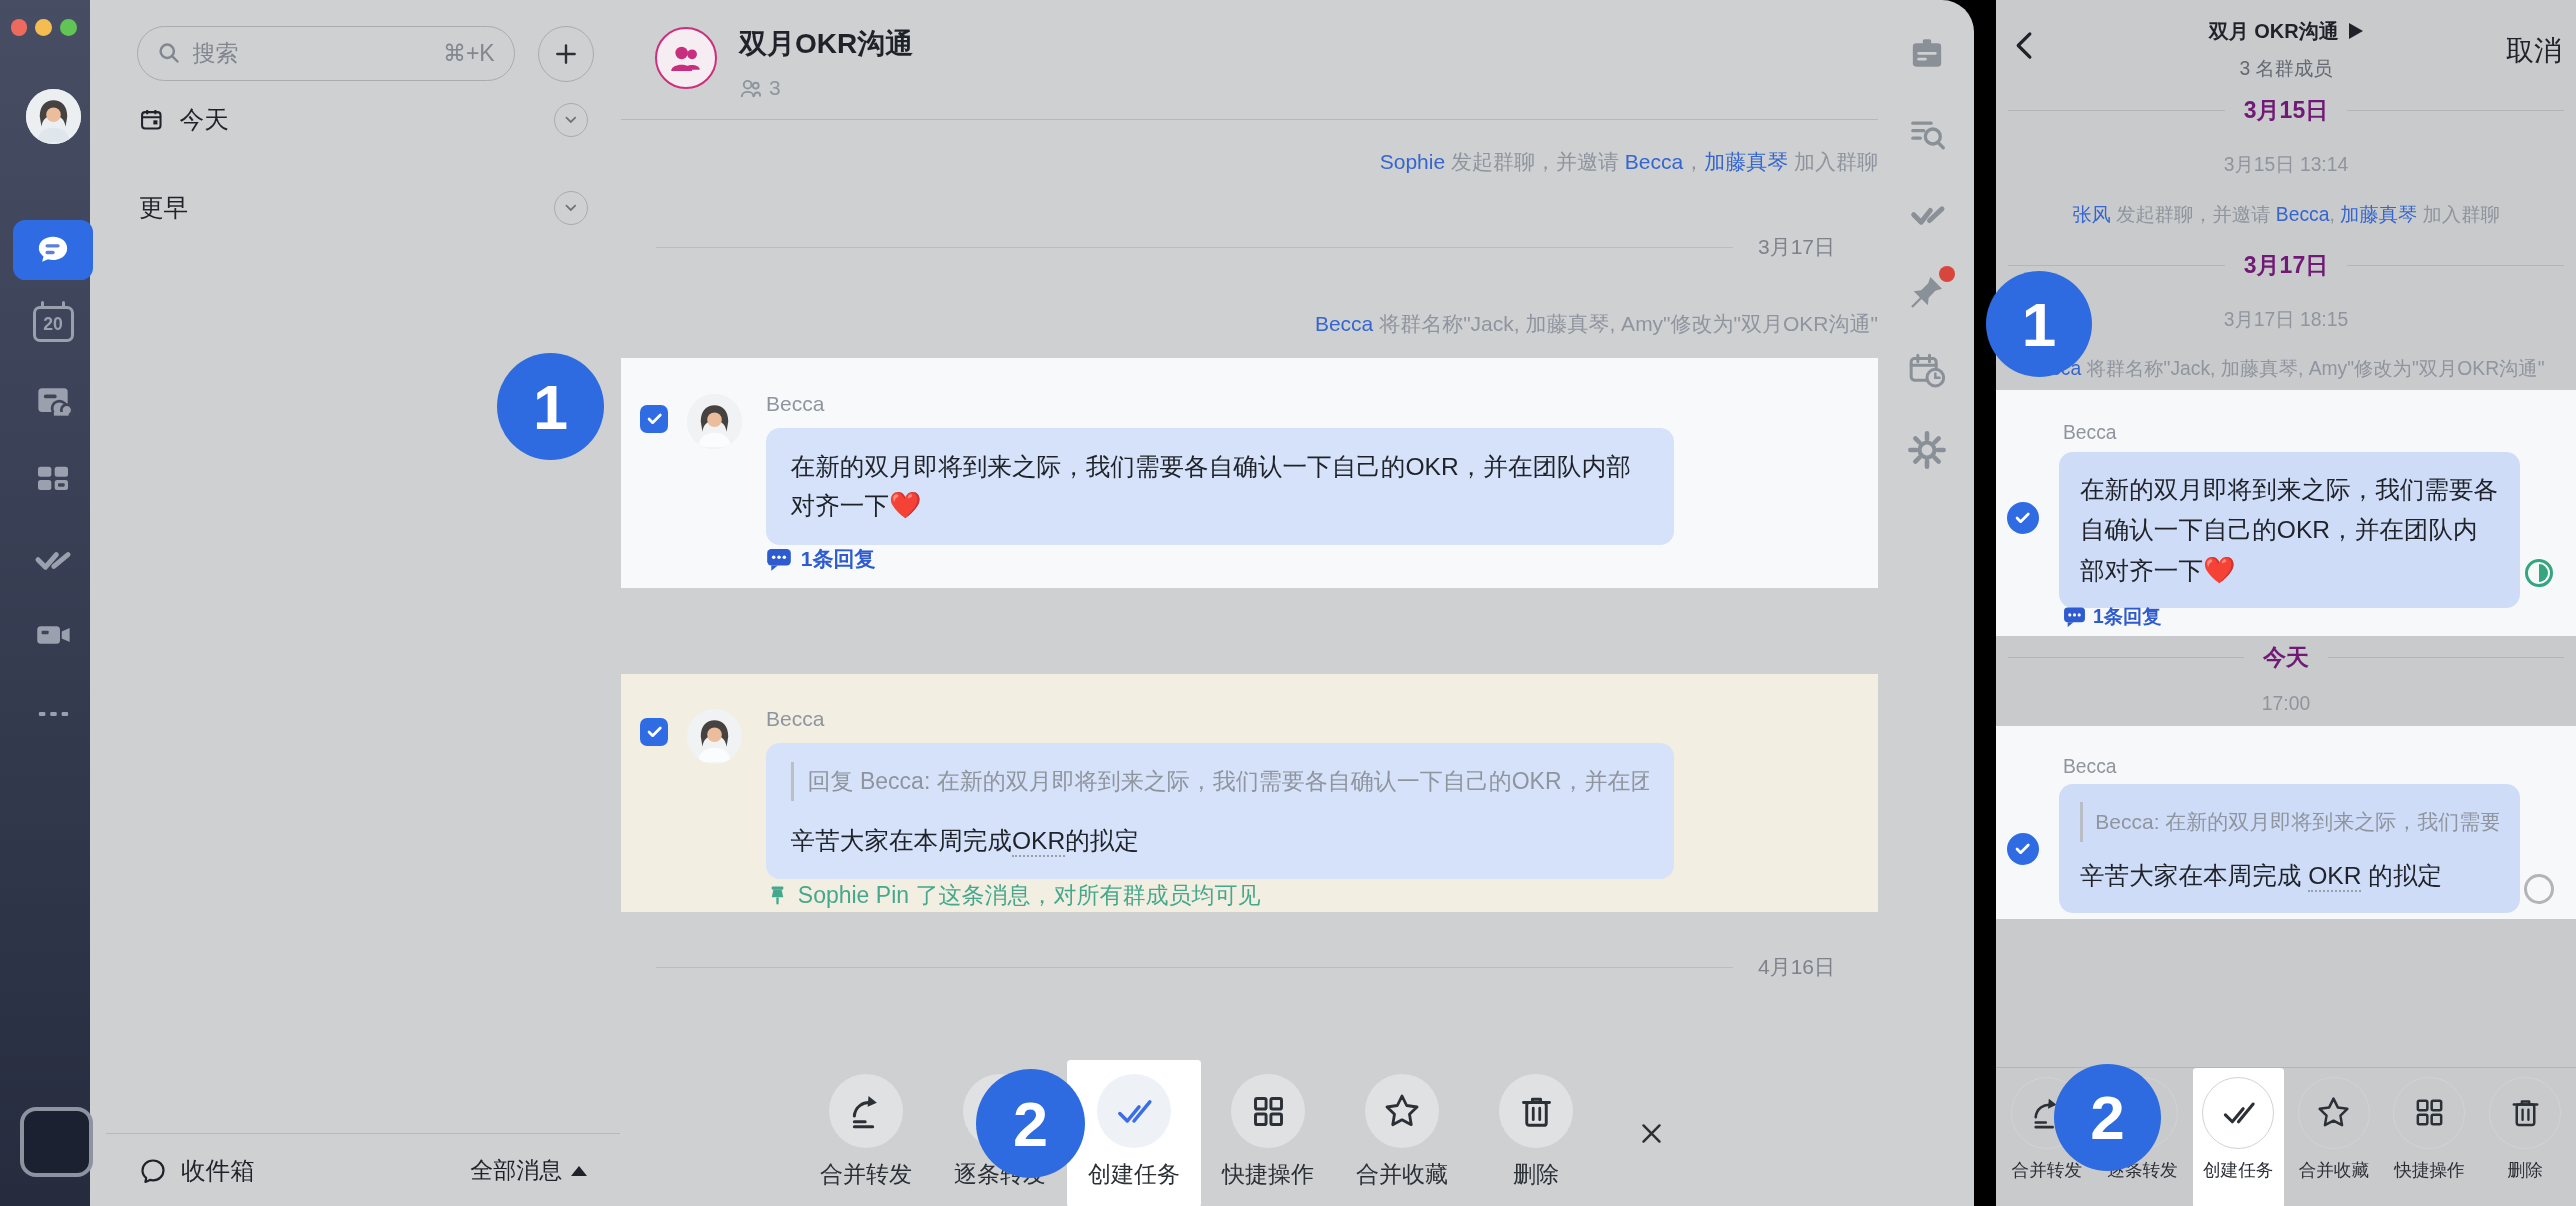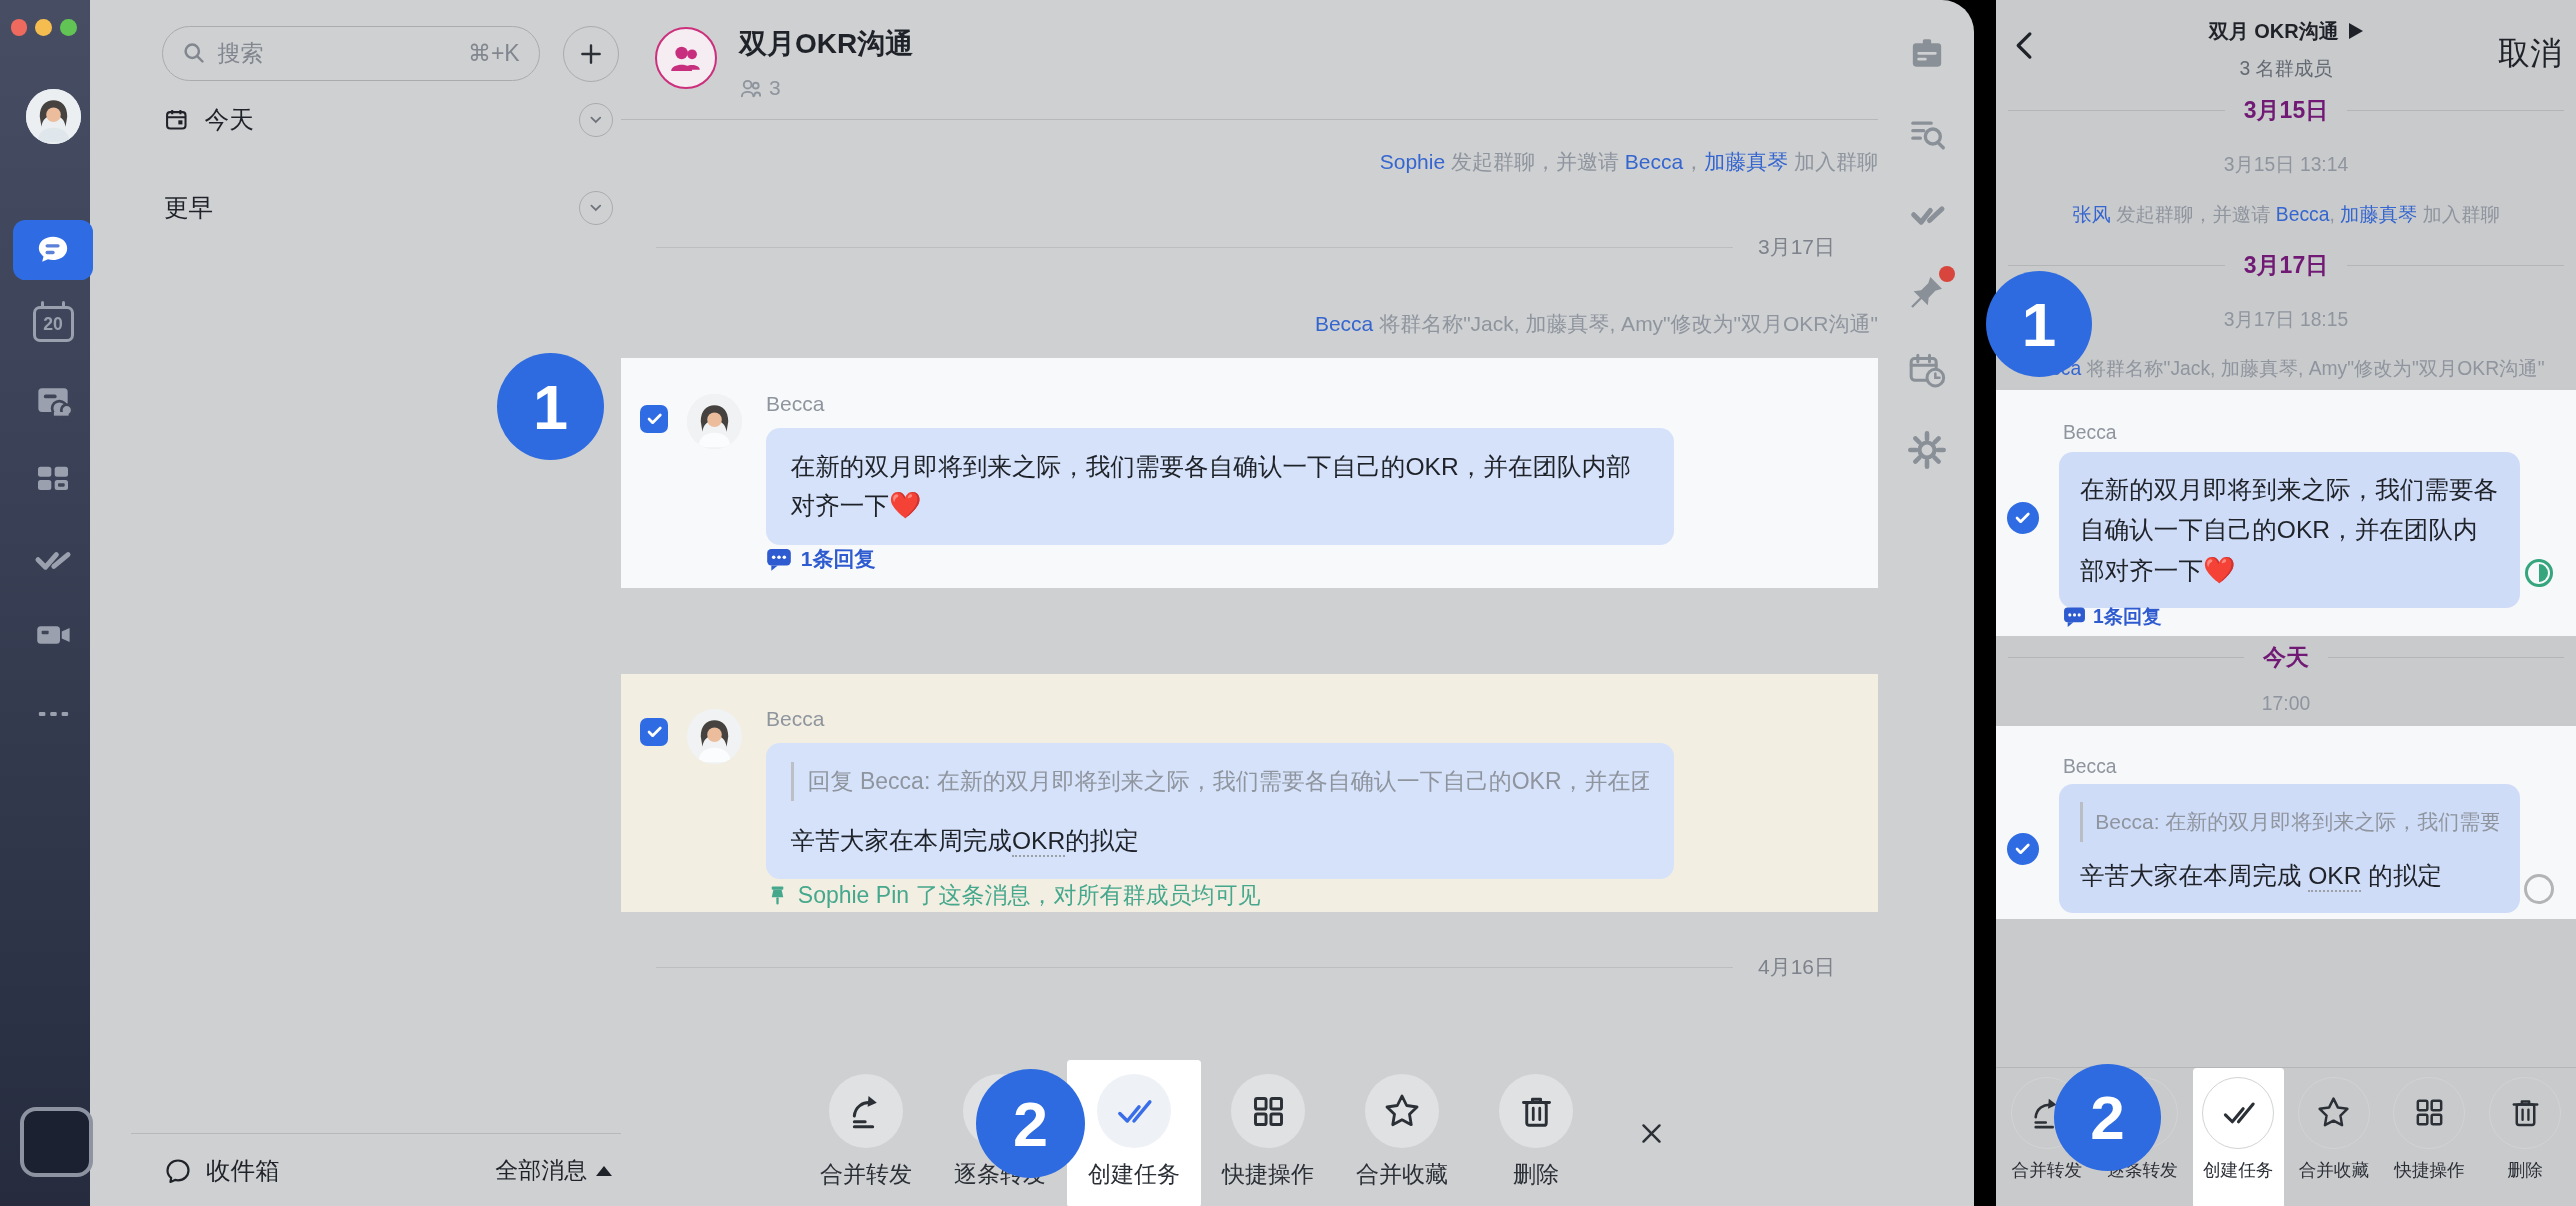--- a/index.html
+++ b/index.html
@@ -23,21 +23,21 @@
   .sb-sel{left:13px;top:220px;width:80px;height:60px;border-radius:12.3px;background:#2f6be2;
     display:flex;align-items:center;justify-content:center;}
   .sb-ico{left:30px;width:46px;height:46px;color:#9aa0ad;display:flex;align-items:center;justify-content:center;}
   .sb-cal{border:3.5px solid #9aa0ad;border-radius:7px;width:35px;height:30px;position:relative;
     display:flex;align-items:center;justify-content:center;font-size:17.6px;font-weight:bold;color:#9aa0ad;}
   .sb-cal::before{content:"";position:absolute;top:-8px;left:5.3px;width:3.5px;height:7px;background:#9aa0ad;border-radius:1.8px;}
   .sb-cal::after{content:"";position:absolute;top:-8px;right:5.3px;width:3.5px;height:7px;background:#9aa0ad;border-radius:1.8px;}
   .sb-sq{left:20px;top:1107px;width:65px;height:62px;border:4.4px solid #8d93a0;border-radius:16px;background:#1b2130;}
 
   
-  #chatlist{left:106px;top:0;width:515px;height:895px;background:#cfd0d2;border-right:0.9px solid #b7b8ba;margin-left:25px;}
+  #chatlist{left:106px;top:0;width:515px;height:895px;background:#cfd0d2;border-right:0.9px solid #b7b8ba;}
   .search{left:31px;top:26px;width:378px;height:55px;border:1.8px solid #a9abae;border-radius:28px;
     display:flex;align-items:center;padding:0 19.3px;box-sizing:border-box;color:#82878f;}
   .search .ph{font-size:23px;margin-left:10.6px;flex:1;}
   .search .sc{font-size:23px;color:#82878f;}
   .plus-btn{left:432px;top:26px;width:54px;height:54px;border:1.8px solid #a9abae;border-radius:50%;
     display:flex;align-items:center;justify-content:center;color:#2b2f36;}
   .clrow{left:0;width:515px;height:49px;display:flex;align-items:center;padding:0 33px;box-sizing:border-box;}
   .clrow .lbl{font-size:24.6px;color:#1f2329;}
   .chev-c{margin-left:auto;width:32px;height:32px;border:1.8px solid #a9abae;border-radius:50%;
     display:flex;align-items:center;justify-content:center;color:#6f747c;}
@@ -93,21 +93,21 @@
   .reddot{position:absolute;top:-3.5px;right:-5.3px;width:16px;height:16px;border-radius:50%;background:#d8453c;}
 
   
   #mobile{left:1996px;top:0;width:580px;height:1207px;background:#c9cacc;overflow:hidden;}
   .mhrow{left:0;top:17.6px;width:580px;height:53px;}
   .mtitle{width:580px;text-align:center;font-size:20px;font-weight:bold;color:#1f2329;
     display:flex;align-items:center;justify-content:center;}
   .play{width:0;height:0;border-left:14px solid #1f2329;border-top:8.8px solid transparent;
     border-bottom:8.8px solid transparent;margin-left:10.6px;}
   .msub{left:0;top:55px;width:580px;text-align:center;font-size:19.3px;color:#646a73;}
-  .mcancel{right:14px;top:32px;font-size:32px;color:#1f2329;}
+  .mcancel{right:14px;top:32px;font-size:28px;color:#1f2329;}
   .mback{left:12.3px;top:28px;width:35px;height:35px;color:#1f2329;}
   .mdate{left:0;width:580px;display:flex;align-items:center;padding:0 12.3px;box-sizing:border-box;}
   .mdate .line{flex:1;height:0.9px;background:#b4b5b7;}
   .mdate .dl{margin:0 19.3px;font-size:23px;font-weight:bold;color:#701a75;}
   .mts{left:0;width:580px;text-align:center;font-size:19.3px;color:#8f959e;}
   .msys{left:0;width:580px;text-align:center;font-size:19.3px;color:#8f959e;white-space:nowrap;}
   .mcard{left:0;width:580px;background:#f7f8f9;}
   .mck{position:absolute;left:10.6px;width:32px;height:32px;border-radius:50%;background:#2f6be2;
     display:flex;align-items:center;justify-content:center;}
   .mmname{position:absolute;left:67px;font-size:19.3px;color:#8f959e;}

